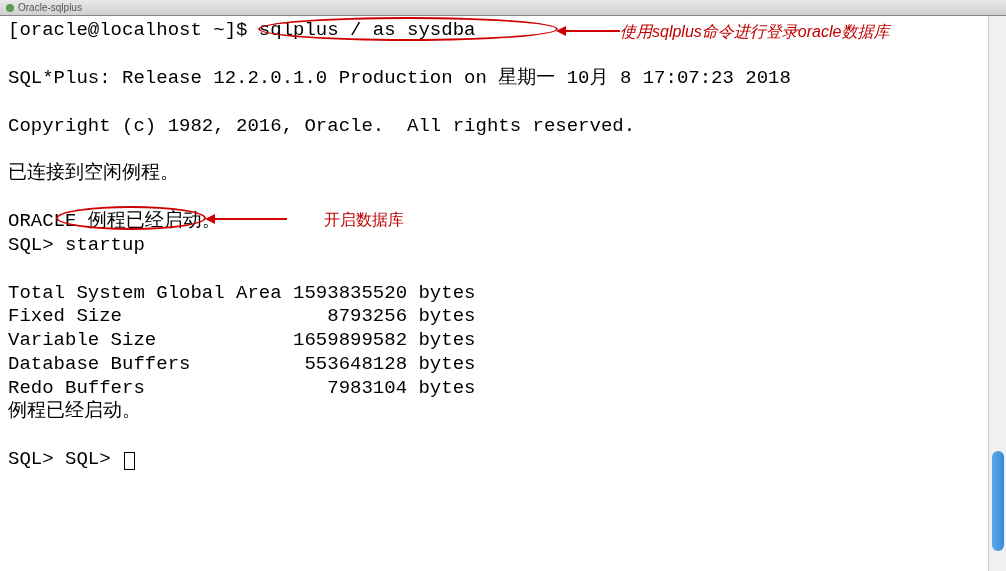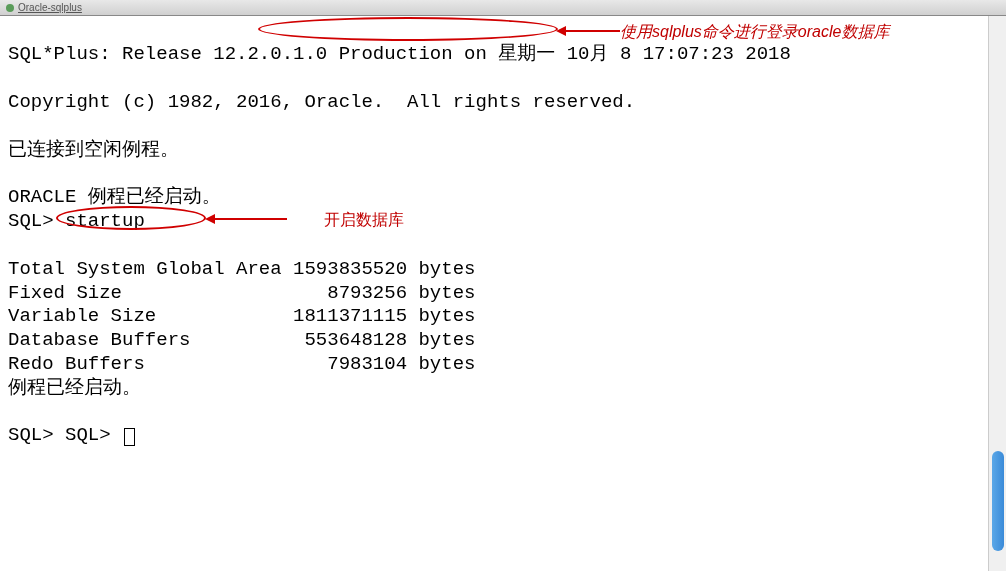--- a/index.html
+++ b/index.html
@@ -28,21 +28,20 @@
       width: 8px;
       height: 8px;
       background: #5a9c5a;
       border-radius: 50%;
       margin-right: 4px;
     }
     .title-bar-text {
       font-size: 10px;
       font-family: Arial, sans-serif;
       color: #555;
-      text-decoration: underline;
     }
     .terminal-container {
       position: relative;
       padding: 3px 8px;
       background: #ffffff;
       height: calc(100% - 16px);
     }
     .terminal-line {
       white-space: pre;
       color: #000;
@@ -98,33 +97,34 @@
   </style>
 </head>
 <body>
 
 <div class="title-bar">
   <span class="title-bar-icon"></span>
   <span class="title-bar-text">Oracle-sqlplus</span>
 </div>
 
 <div class="terminal-container">
+  <div class="terminal-line"><span>[oracle@localhost ~]$ </span><span>sqlplus / as sysdba</span></div>
   <div class="blank-line"></div>
   <div class="terminal-line">SQL*Plus: Release 12.2.0.1.0 Production on 星期一 10月 8 17:07:23 2018</div>
   <div class="blank-line"></div>
   <div class="terminal-line">Copyright (c) 1982, 2016, Oracle.  All rights reserved.</div>
   <div class="blank-line"></div>
   <div class="terminal-line">已连接到空闲例程。</div>
   <div class="blank-line"></div>
   <div class="terminal-line">ORACLE 例程已经启动。</div>
   <div class="terminal-line"><span>SQL&gt; </span><span>startup</span></div>
   <div class="blank-line"></div>
   <div class="terminal-line">Total System Global Area 1593835520 bytes</div>
   <div class="terminal-line">Fixed Size                  8793256 bytes</div>
-  <div class="terminal-line">Variable Size            1811371115 bytes</div>
+  <div class="terminal-line">Variable Size            1659899582 bytes</div>
   <div class="terminal-line">Database Buffers          553648128 bytes</div>
   <div class="terminal-line">Redo Buffers                7983104 bytes</div>
   <div class="terminal-line">例程已经启动。</div>
   <div class="blank-line"></div>
   <div class="terminal-line"><span>SQL&gt; SQL&gt; </span><span class="cursor-box"></span></div>
 </div>
 
 <div class="annotation-ellipse-1" style="left: 258px; top: 17px; width: 300px; height: 24px;"></div>
 
 <svg class="annotation-arrow" style="left: 556px; top: 24px; width: 64px; height: 14px;" viewBox="0 0 64 14">

